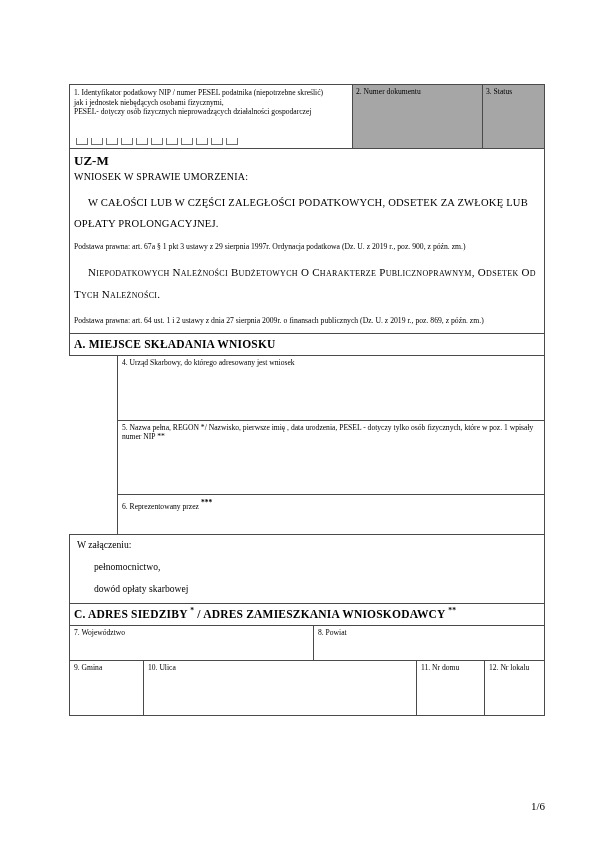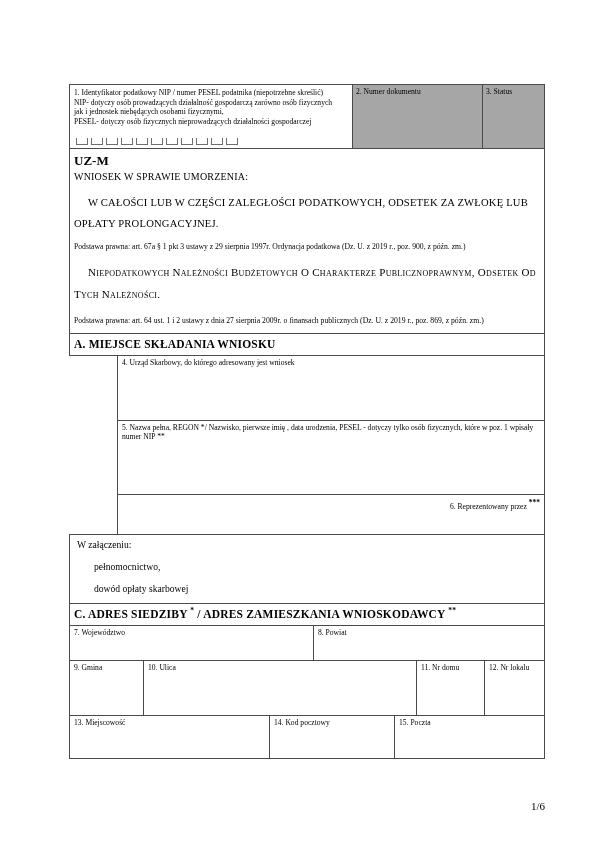--- a/index.html
+++ b/index.html
@@ -36,21 +36,21 @@
 
   
   .sechead { padding:4px 7px 5px 4px; font-weight:bold; font-size:11.5px; letter-spacing:0.2px; }
   sup { font-size:7.5px; line-height:0; vertical-align:super; font-weight:bold; }
 
   
   .fieldbox { padding:2px 4px;margin-left:48px; }
   .fieldlabel { font-size:7.6px; line-height:9.6px; }
   .h-field4 { height:66px; }
   .h-field5 { height:75px; }
-  .h-field6 { height:41px; padding-top:7px;text-align:right; }
+  .h-field6 { height:41px; padding-top:7px; }
 
   .bhead { padding:3px 7px 6px 4px; }
   .bhead .title { font-weight:bold; font-size:11.5px; }
   .bnotes { font-size:8px; margin-top:3px; padding-left:3px; }
   .bnotes .n2 { margin-left:30px; }
 
   .attach { padding:4px 7px; height:70px; }
   .attach .heading { font-size:9.6px; }
   .attach .item { font-size:9.6px; margin:11px 0 0 17px; }
 
@@ -68,21 +68,20 @@
 </head>
 <body>
 
 <div class="page">
   <div class="form">
 
     <div class="blk toprow">
       <div class="cell1">
         <div class="smalltext">
           <div>1. Identyfikator podatkowy NIP / numer PESEL podatnika (niepotrzebne skreślić)</div>
-          <div>NIP- dotyczy osób prowadzących działalność gospodarczą zarówno osób fizycznych</div>
           <div>jak i jednostek niebędących osobami fizycznymi,</div>
           <div>PESEL- dotyczy osób fizycznych nieprowadzących działalności gospodarczej</div>
         </div>
         <div class="digitrow"><span class="digit-cell"></span><span class="digit-cell"></span><span class="digit-cell"></span><span class="digit-cell"></span><span class="digit-cell"></span><span class="digit-cell"></span><span class="digit-cell"></span><span class="digit-cell"></span><span class="digit-cell"></span><span class="digit-cell"></span><span class="digit-cell"></span></div>
       </div>
       <div class="cell2 graycell gray" style="background: rgb(166, 166, 166);">
         <div class="fieldlabel">2. Numer dokumentu</div>
       </div>
       <div class="cell3 graycell gray" style="background: rgb(166, 166, 166);">
         <div class="fieldlabel">3. Status</div>
@@ -136,28 +135,17 @@
       <div class="addr-cell w10">
         <div class="fieldlabel">10. Ulica</div>
       </div>
       <div class="addr-cell w11">
         <div class="fieldlabel">11. Nr domu</div>
       </div>
       <div class="addr-cell w12">
         <div class="fieldlabel">12. Nr lokalu</div>
       </div>
     </div>
-    <div class="blk addr-row r3">
-      <div class="addr-cell w13">
-        <div class="fieldlabel">13. Miejscowość</div>
-      </div>
-      <div class="addr-cell w14">
-        <div class="fieldlabel">14. Kod pocztowy</div>
-      </div>
-      <div class="addr-cell w15">
-        <div class="fieldlabel">15. Poczta</div>
-      </div>
-    </div>
 
   </div>
 
   <div class="pagenum">1/6</div>
 </div>
 
 </body></html>

